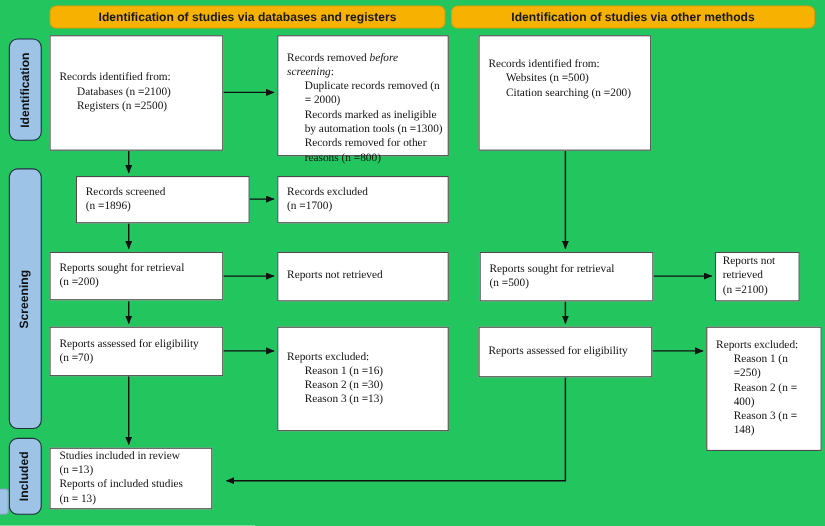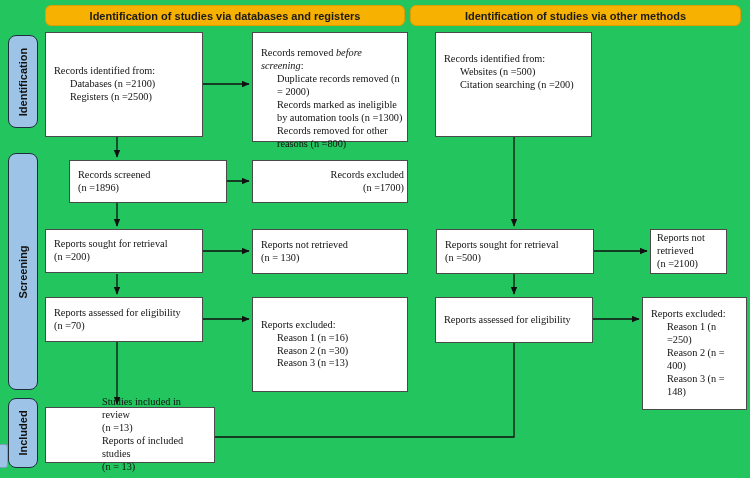--- a/index.html
+++ b/index.html
@@ -109,58 +109,57 @@
     </div>
   </div>
 
   <div class="box" style="left:45px;top:160px;width:158px;height:43px;margin-left:24px;">
     <div class="box-inner vcenter">
       <div class="line">Records screened</div>
       <div class="line">(n =1896)</div>
     </div>
   </div>
 
-  <div class="box" style="left:252px;top:160px;width:156px;height:43px;text-align:right;">
+  <div class="box" style="left:252px;top:160px;width:156px;height:43px;">
     <div class="box-inner vcenter">
       <div class="line">Records excluded</div>
       <div class="line">(n =1700)</div>
     </div>
   </div>
 
   <div class="box" style="left:45px;top:229px;width:158px;height:44px;">
     <div class="box-inner vcenter">
       <div class="line">Reports sought for retrieval</div>
       <div class="line">(n =200)</div>
     </div>
   </div>
 
   <div class="box" style="left:252px;top:229px;width:156px;height:45px;">
     <div class="box-inner vcenter">
       <div class="line">Reports not retrieved</div>
-      <div class="line">(n = 130)</div>
     </div>
   </div>
 
   <div class="box" style="left:45px;top:297px;width:158px;height:45px;">
     <div class="box-inner vcenter">
       <div class="line">Reports assessed for eligibility</div>
       <div class="line">(n =70)</div>
     </div>
   </div>
 
   <div class="box" style="left:252px;top:297px;width:156px;height:95px;">
     <div class="box-inner vcenter">
       <div class="line">Reports excluded:</div>
       <div class="line ind">Reason 1 (n =16)</div>
       <div class="line ind">Reason 2 (n =30)</div>
       <div class="line ind">Reason 3 (n =13)</div>
     </div>
   </div>
 
-  <div class="box" style="left:45px;top:407px;width:170px;height:56px;padding-left:48px;">
+  <div class="box" style="left:45px;top:407px;width:148px;height:56px;">
     <div class="box-inner vcenter">
       <div class="line">Studies included in review</div>
       <div class="line">(n =13)</div>
       <div class="line">Reports of included studies</div>
       <div class="line">(n = 13)</div>
     </div>
   </div>
 
   <div class="box" style="left:435px;top:32px;width:157px;height:105px;">
     <div class="box-inner" style="padding-top:20px;">

